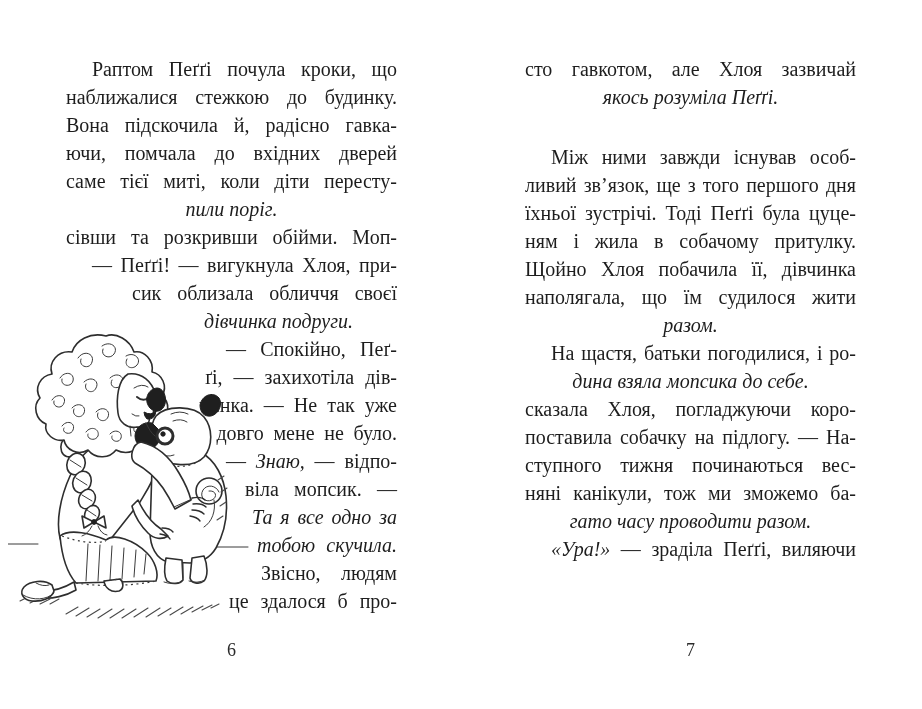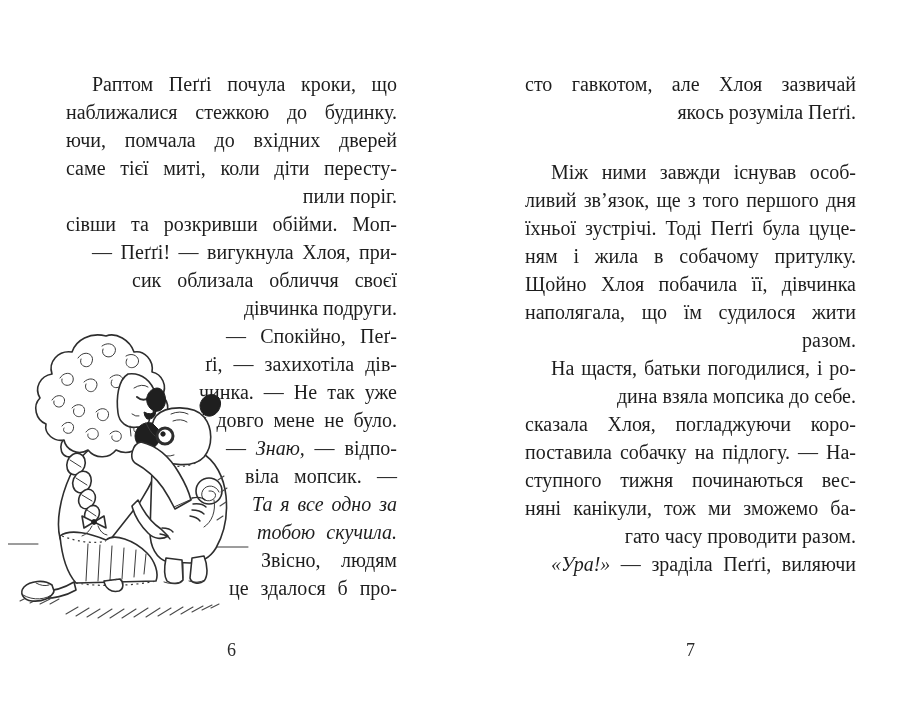--- a/index.html
+++ b/index.html
@@ -1,45 +1,46 @@
 <!DOCTYPE html>
 <html><head>
 <meta charset="utf-8">
 <style>
   html,body{margin:0;padding:0;background:#ffffff;}
   .spread{
     position:relative;width:922px;height:709px;background:#ffffff;
     font-family:"Liberation Serif","DejaVu Serif",serif;color:#1d1d1d;overflow:hidden;
   }
-  .column{position:absolute;top:70px;width:331px;}
+  .column{position:absolute;top:55px;width:331px;}
   .col-left{left:66px;}
   .col-right{left:525px;}
   .line{height:28px;line-height:28px;font-size:20px;white-space:normal;}
   .aj{text-align:justify;text-align-last:justify;}
-  .al{text-align:right;}
+  .al{text-align:center;font-style:italic;}
   .it{font-style:italic;}
   .pagenum{position:absolute;top:640px;width:331px;text-align:center;font-size:18px;color:#2a2a2a;}
   .pn-left{left:66px;}
   .pn-right{left:525px;}
   .illo{position:absolute;left:8px;top:330px;width:302px;height:302px;}
   svg .ln{fill:none;stroke:#2e2e2e;stroke-width:1.6;stroke-linecap:round;stroke-linejoin:round;}
   svg .thin{fill:none;stroke:#3a3a3a;stroke-width:1;stroke-linecap:round;}
   svg .wfill{fill:#ffffff;stroke:#2e2e2e;stroke-width:1.6;stroke-linejoin:round;}
   svg .dark{fill:#1f1f1f;stroke:#1f1f1f;stroke-width:1;}
   svg .dots{fill:none;stroke:#3a3a3a;stroke-width:1.2;stroke-dasharray:2 3.5;}
   svg .shade{fill:none;stroke:#4a4a4a;stroke-width:1.1;stroke-linecap:round;}
 </style>
 </head>
 <body>
 
 <div class="spread">
 
   <div class="column col-left">
       <div class="line aj" style="padding-left: 26px;"><span>Раптом Пеґґі почула кроки, що</span></div>
       <div class="line aj" style="padding-left: 0px;"><span>наближалися стежкою до будинку.</span></div>
+      <div class="line aj" style="padding-left: 0px;"><span>Вона підскочила й, радісно гавка-</span></div>
       <div class="line aj" style="padding-left: 0px;"><span>ючи, помчала до вхідних дверей</span></div>
       <div class="line aj" style="padding-left: 0px;"><span>саме тієї миті, коли діти пересту-</span></div>
       <div class="line al" style="padding-left: 0px;"><span>пили поріг.</span></div>
       <div class="line aj" style="padding-left: 0px;"><span>сівши та розкривши обійми. Моп-</span></div>
       <div class="line aj" style="padding-left: 26px;"><span>— Пеґґі! — вигукнула Хлоя, при-</span></div>
       <div class="line aj" style="padding-left: 66px;"><span>сик облизала обличчя своєї</span></div>
       <div class="line al" style="padding-left: 94px;"><span>дівчинка подруги.</span></div>
       <div class="line aj" style="padding-left: 160px;"><span>— Спокійно, Пеґ-</span></div>
       <div class="line aj" style="padding-left: 139px;"><span>ґі, — захихотіла дів-</span></div>
       <div class="line aj" style="padding-left: 133px;"><span>чинка. — Не так уже</span></div>

